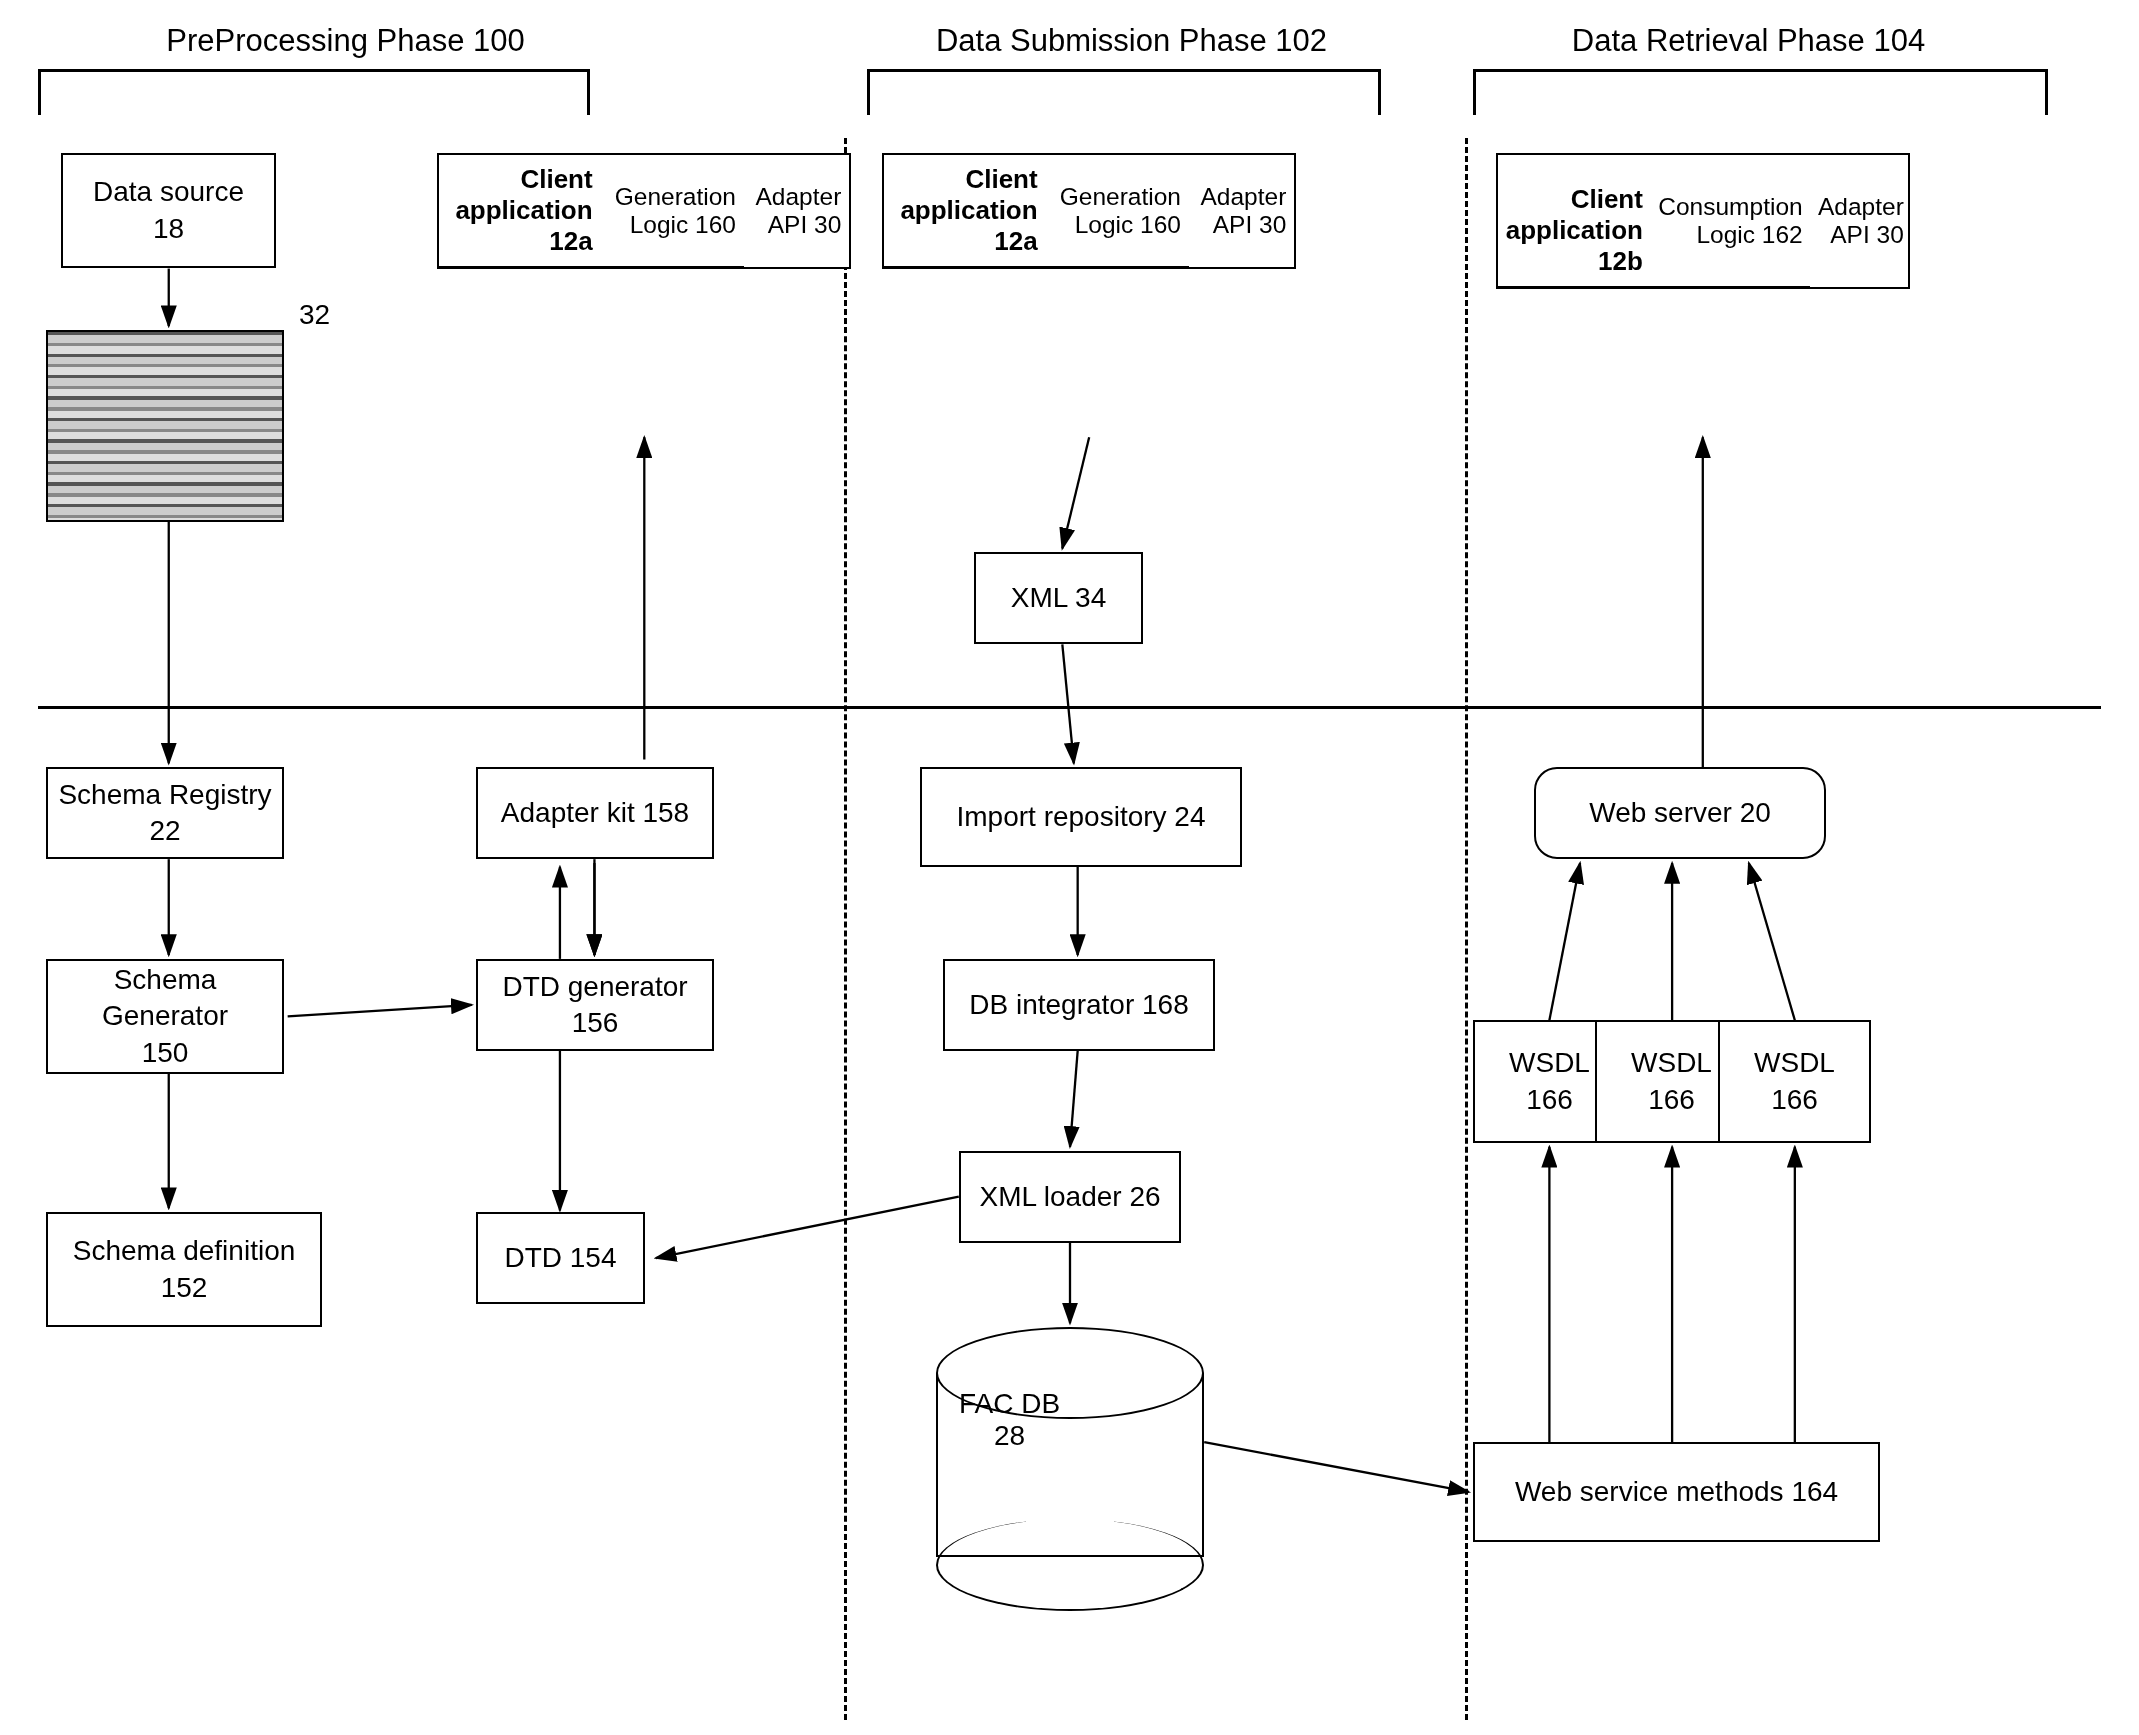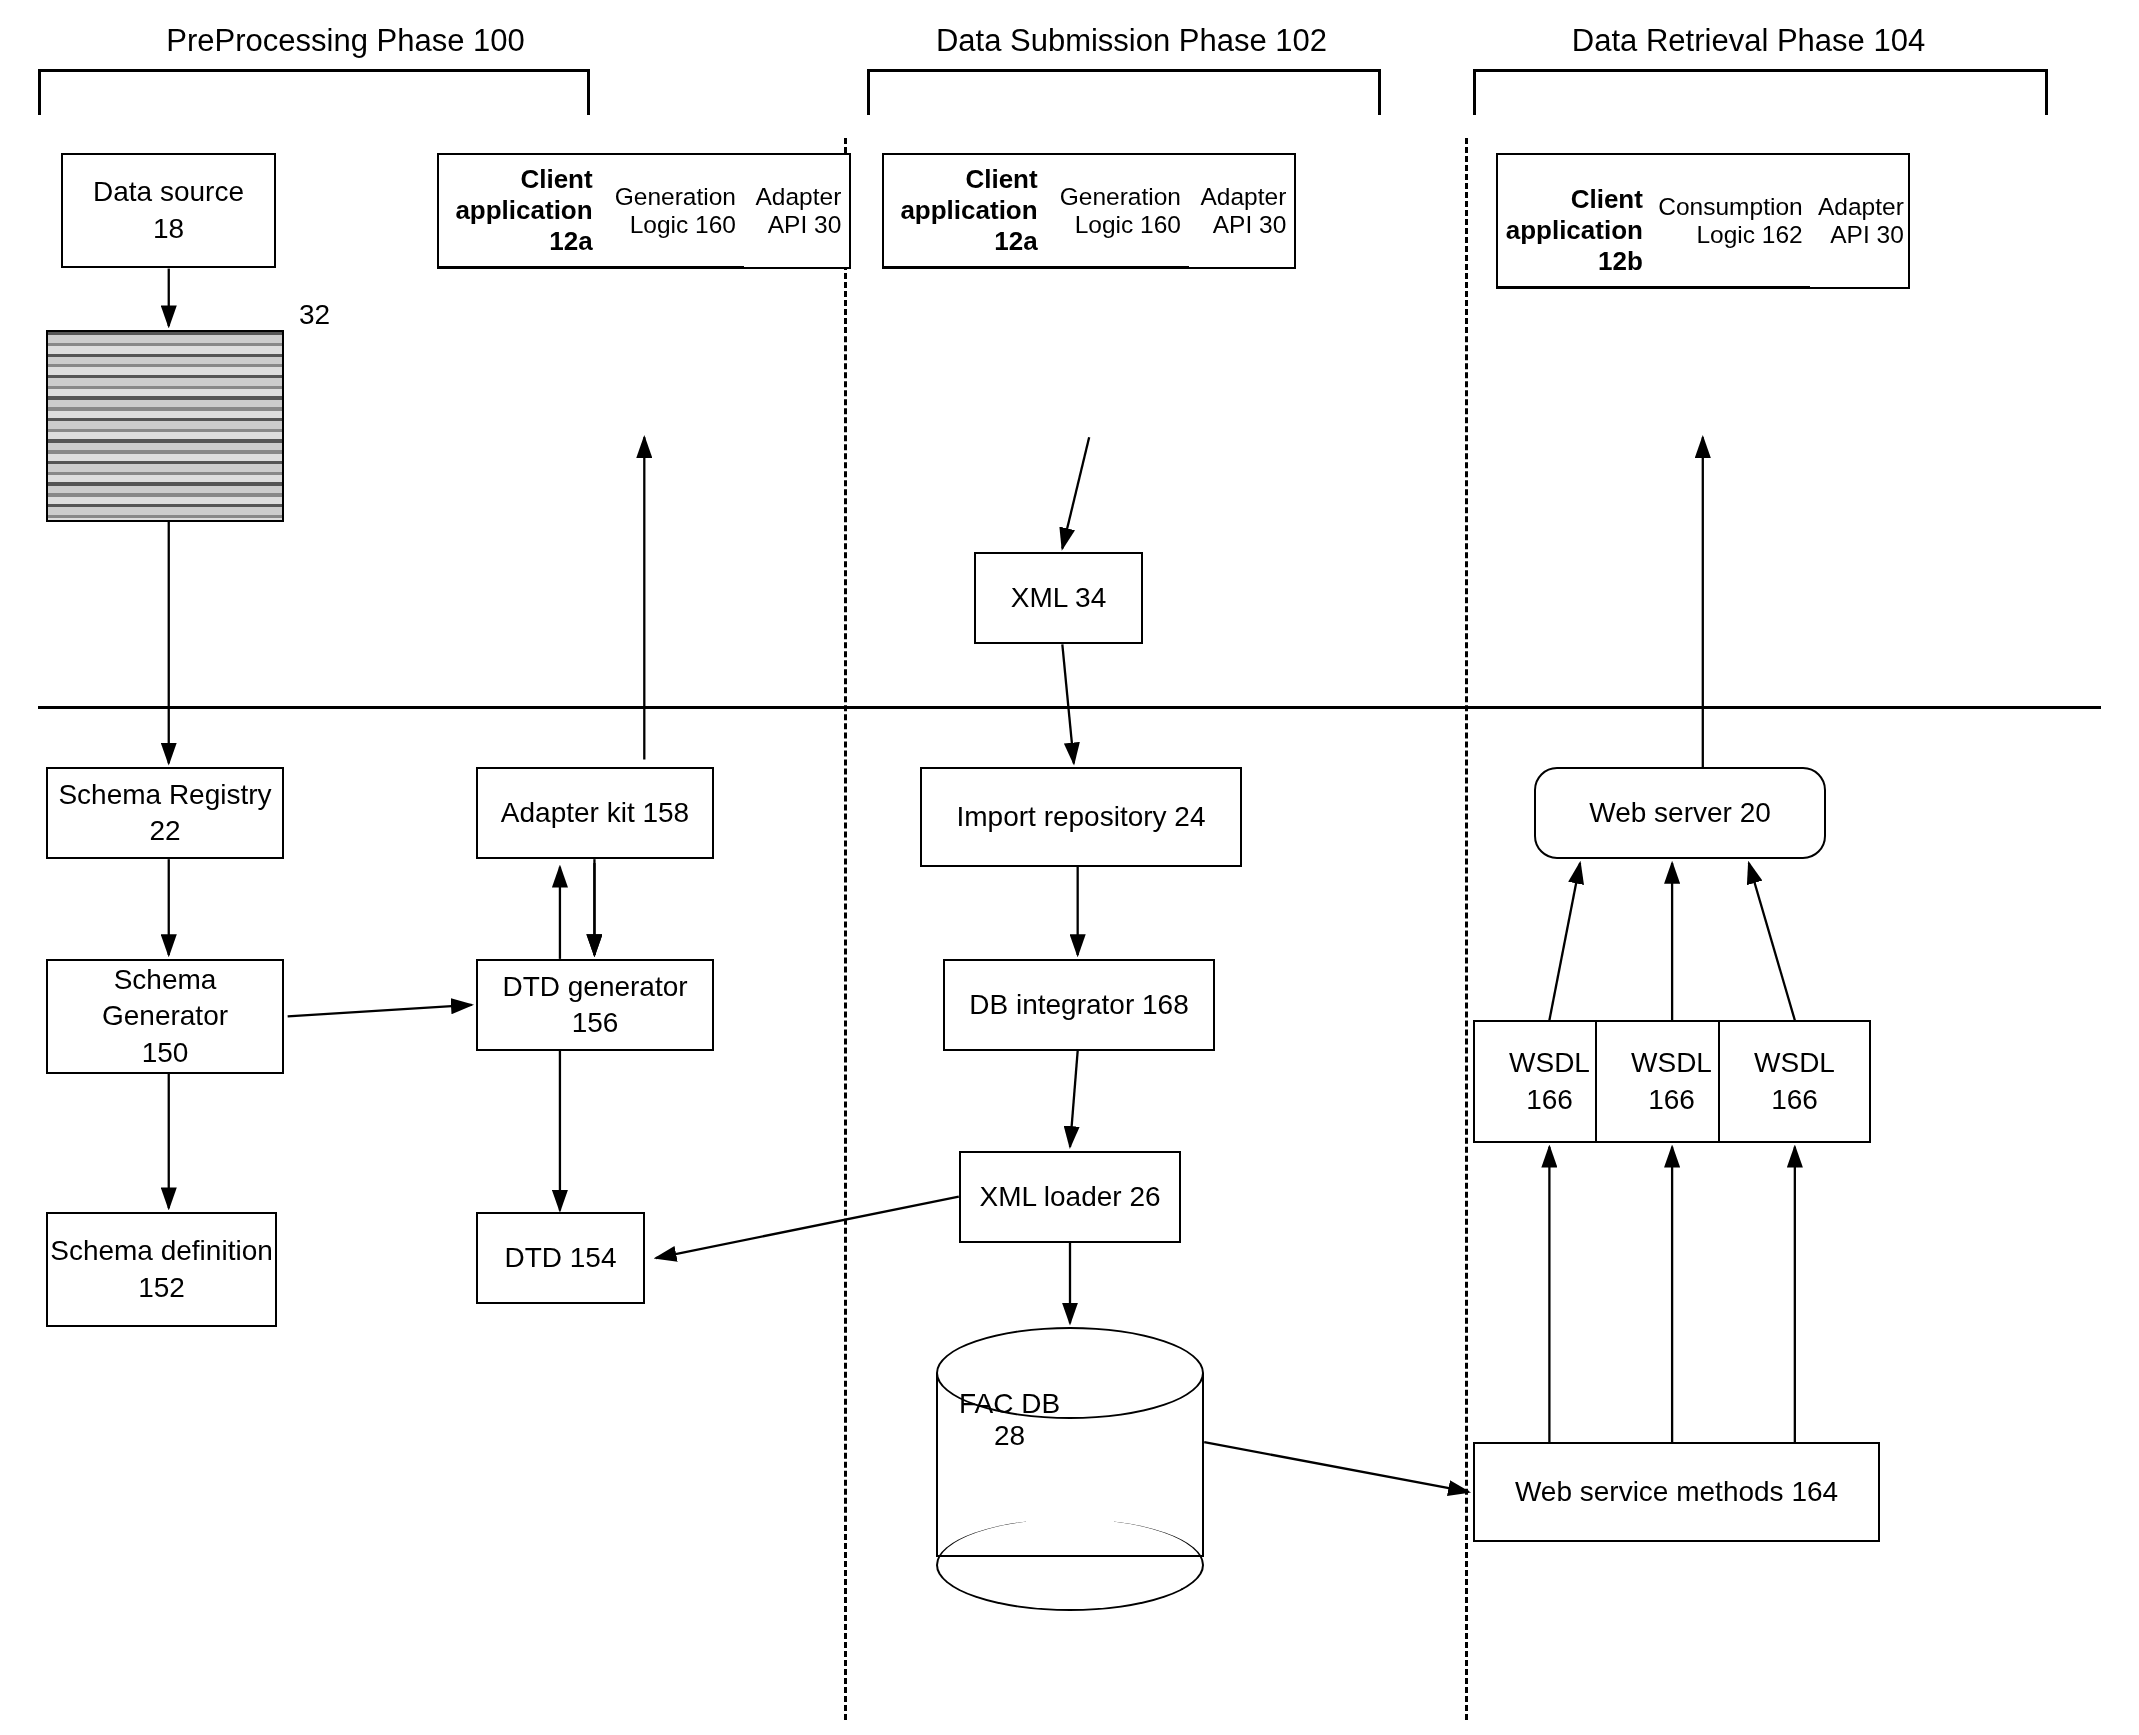--- a/index.html
+++ b/index.html
@@ -150,21 +150,21 @@
 
   <div class="box" style="left:46px;top:767px;width:238px;height:92px;">
     <span>Schema Registry 22</span>
   </div>
 
   <div class="box" style="left:46px;top:959px;width:238px;height:115px;">
     <span>Schema Generator</span>
     <span>150</span>
   </div>
 
-  <div class="box" style="left:46px;top:1212px;width:231px;height:115px;">
+  <div class="box" style="left:46px;top:1212px;width:276px;height:115px;">
     <span>Schema definition</span>
     <span>152</span>
   </div>
 
   <div class="box-inner" style="left:437px;top:153px;width:414px;">
     <div class="row" style="font-weight:bold;font-size:26px;">Client application 12a</div>
     <div class="row">Generation Logic 160</div>
     <div class="row">Adapter API 30</div>
   </div>
 

